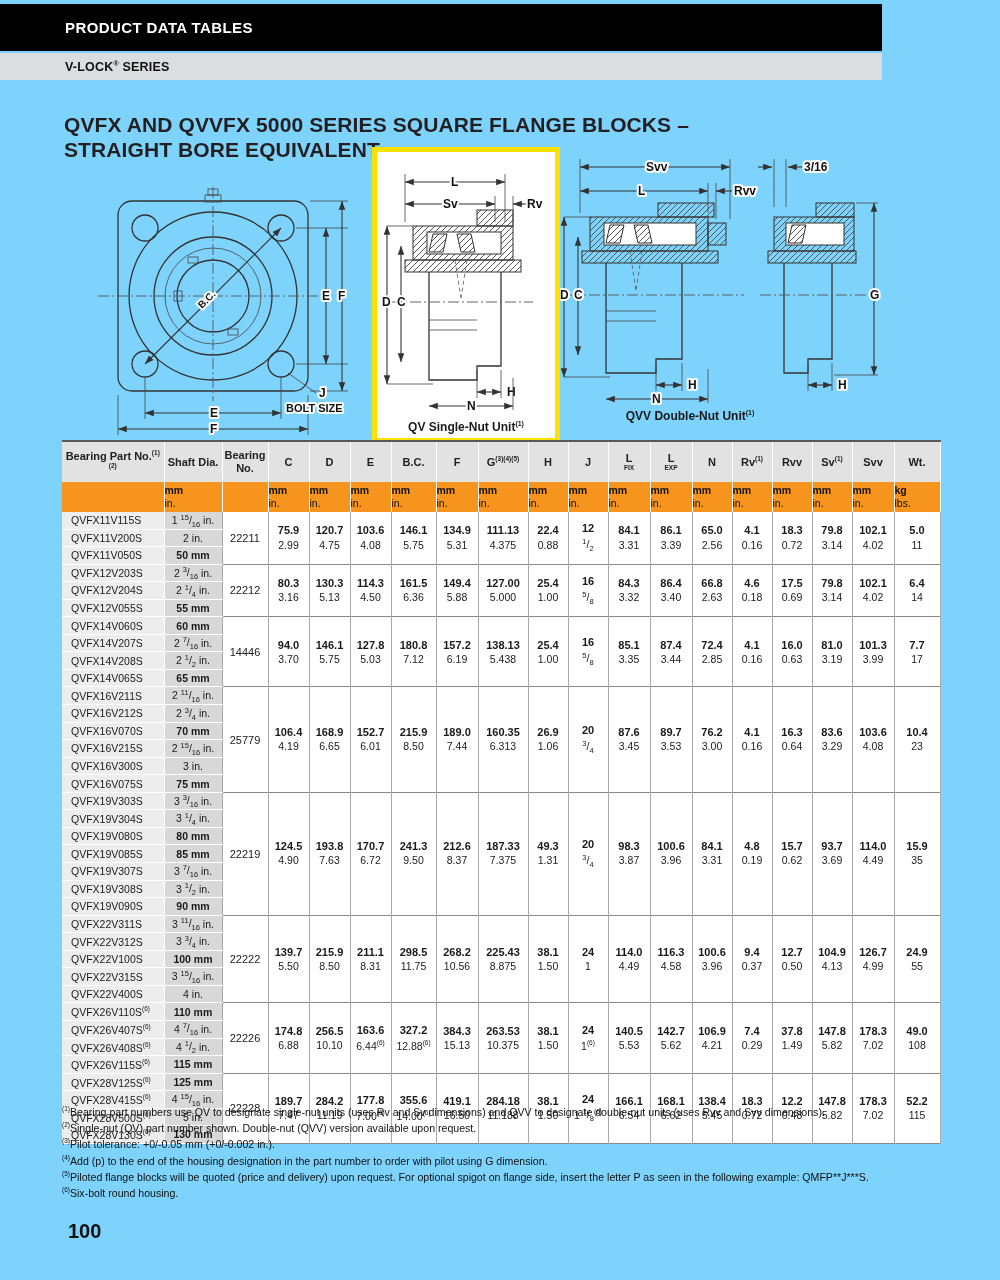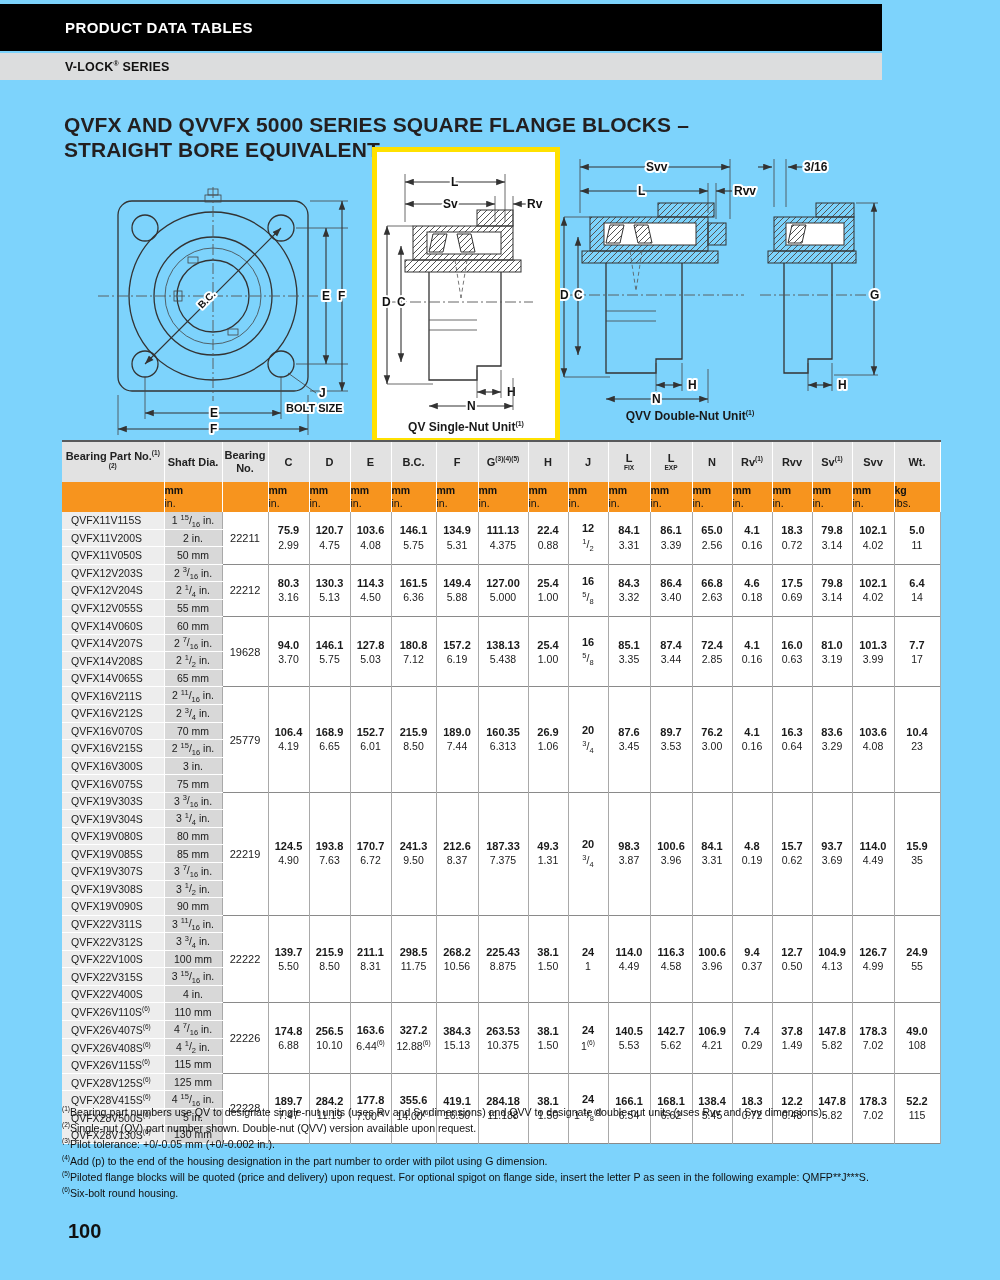--- a/index.html
+++ b/index.html
@@ -39,21 +39,21 @@
   .spec th sup{font-size:6.5px;}
   .spec th .hsub{display:block;font-size:6.5px;font-weight:bold;margin-top:-1px;}
   .spec td.u{background:#f7941e;border-right:1px solid #fff;height:30px;text-align:left;vertical-align:middle;
              font-size:10.5px;color:#111;line-height:1.25;}
   .spec td.u b{font-size:10.5px;}
   .spec td{padding:0;}
   .spec td.part{background:#ededed;border-right:1px solid #fff;border-bottom:1px solid #fff;
                 font-size:10.5px;text-align:left;padding-left:9px;height:16.5px;color:#1a1a1a;}
   .spec td.dia{background:#d8d8d8;border-right:1px solid #a9a9a9;border-bottom:1px solid #fff;
                font-size:10.5px;text-align:center;height:16.5px;}
-  .spec td.dia.b{font-weight:normal;}
+  .spec td.dia.b{font-weight:bold;}
   .spec td.brg{background:#fff;border-right:1px solid #a9a9a9;text-align:center;vertical-align:middle;
                font-size:11px;}
   .spec td.val{background:#fff;border-right:1px solid #a9a9a9;text-align:center;vertical-align:middle;}
   .spec td.val .mm{font-size:11px;font-weight:bold;line-height:1.1;}
   .spec td.val .in{font-size:10.5px;line-height:1.1;margin-top:3px;}
   .spec tr.gf td{border-top:1.3px solid #8a8a8a;}
   .spec sup{font-size:6.5px;}
   .fr sup{font-size:7.5px;}
   .fr sub{font-size:7.5px;}
   
@@ -487,21 +487,21 @@
           <td class="part">QVFX12V204S</td>
           <td class="dia">2 <span class="fr"><sup>1</sup>/<sub>4</sub></span> in.</td>
         </tr>
         <tr>
           <td class="part">QVFX12V055S</td>
           <td class="dia b">55 mm</td>
         </tr>
         <tr class="gf">
           <td class="part">QVFX14V060S</td>
           <td class="dia b">60 mm</td>
-          <td class="brg" rowspan="4">19628</td>
+          <td class="brg" rowspan="4">14446</td>
           <td class="val" rowspan="4">
             <div class="mm">94.0</div>
             <div class="in">3.70</div>
           </td>
           <td class="val" rowspan="4">
             <div class="mm">146.1</div>
             <div class="in">5.75</div>
           </td>
           <td class="val" rowspan="4">
             <div class="mm">127.8</div>

